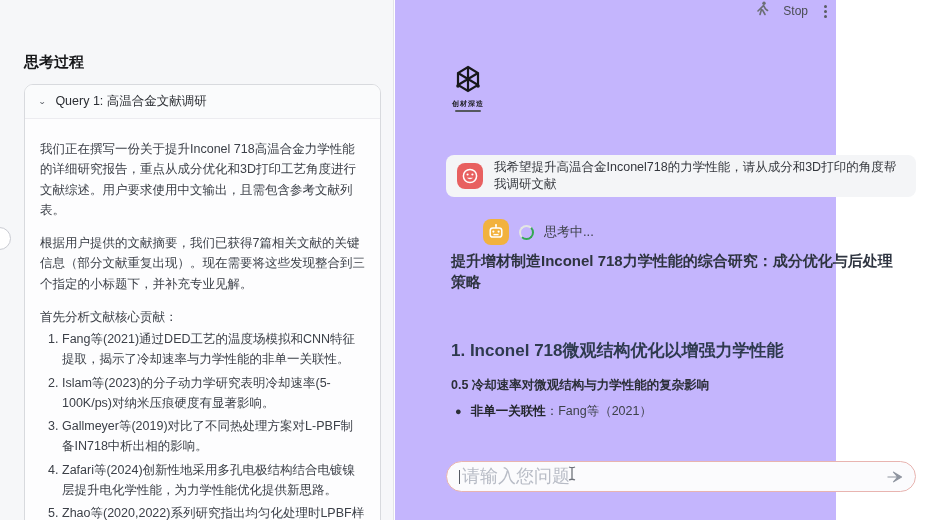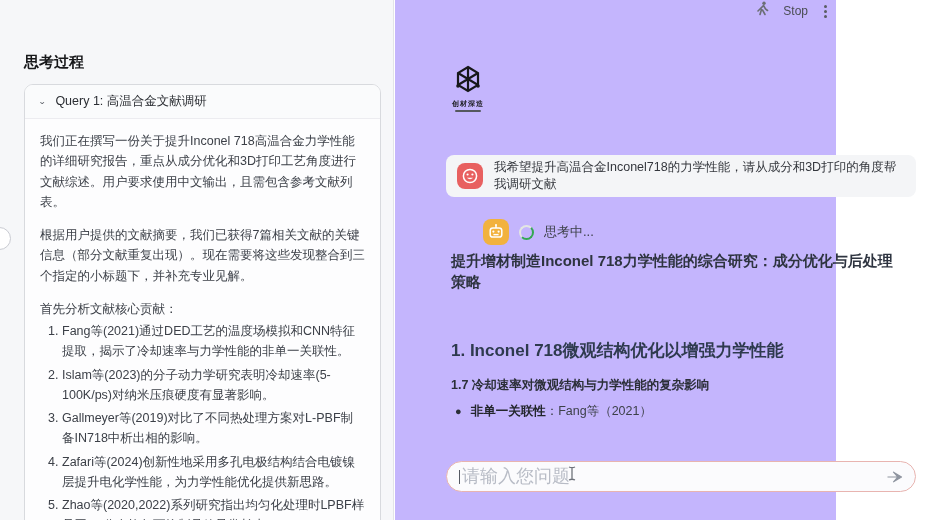--- a/index.html
+++ b/index.html
@@ -10,21 +10,21 @@
   
   .sidebar { position:absolute; left:0; top:0; width:394px; height:520px;
     background:#f6f7f9; border-right:1px solid #e3e4e8; }
   .sidebar-title { position:absolute; left:24px; top:53px; font-size:15px; font-weight:bold; color:#17181a; }
   .query-card { position:absolute; left:24px; top:84px; width:357px; height:460px;
     background:#fdfdfe; border:1px solid #d8dade; border-radius:9px; overflow:hidden; }
   .query-card-header { display:flex; align-items:center; gap:9px; padding:8px 13px;
     background:#fafbfc; border-bottom:1px solid #ececf0; font-size:12.5px; color:#2b2e33; }
   .chev { font-size:10px; color:#5a5e66; transform:scaleY(.8); }
   .query-card-body { padding:12px 15px 10px 15px; font-size:12.5px; line-height:1.62; color:#3c4048; }
-  .query-card-body p { margin-bottom:13px; }
+  .query-card-body p { margin-bottom:13px;margin-top:8px; }
   .query-card-body ol { margin:0 0 13px 0; padding-left:22px; }
   .query-card-body ol li { margin-bottom:3px; }
   .tight { margin-bottom:2px !important; }
 
   .collapse-handle { position:absolute; left:-12px; top:227px; width:23px; height:23px;
     border-radius:50%; background:#fff; border:1px solid #c9cbd2; z-index:5; }
 
   
   .main { position:absolute; left:395px; top:0; width:441px; height:520px; background:#c4b5fd; }
 
@@ -160,21 +160,21 @@
           <circle cx="11.6" cy="8.6" r="1.1" fill="#fff"></circle>
           <line x1="6.4" y1="11.6" x2="11.6" y2="11.6" stroke="#fff" stroke-width="1.4"></line>
         </svg>
       </div>
       <div class="spinner"></div>
       <div class="thinking-text">思考中...</div>
     </div>
 
     <h1 class="report-title">提升增材制造Inconel 718力学性能的综合研究：成分优化与后处理策略</h1>
     <h2 class="section-heading">1. Inconel 718微观结构优化以增强力学性能</h2>
-    <h3 class="subsection-heading">1.7 冷却速率对微观结构与力学性能的复杂影响</h3>
+    <h3 class="subsection-heading">0.5 冷却速率对微观结构与力学性能的复杂影响</h3>
 
     <div class="finding-bullet">
       <span class="dot">●</span>
       <span><b>非单一关联性</b><span>：Fang等（2021）</span></span>
     </div>
 
     <div class="input-bar">
       <span class="caret"></span>
       <input class="input-field" type="text" placeholder="请输入您问题" style="">
       <button class="send-btn">

